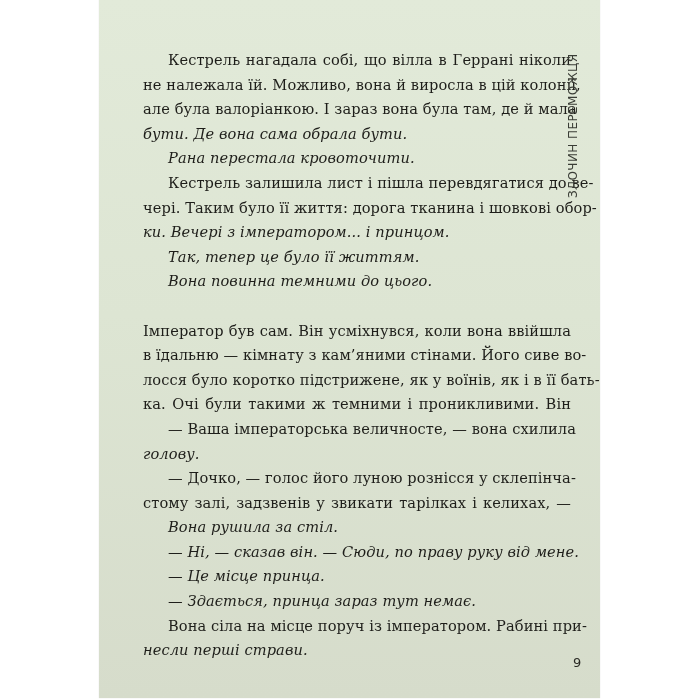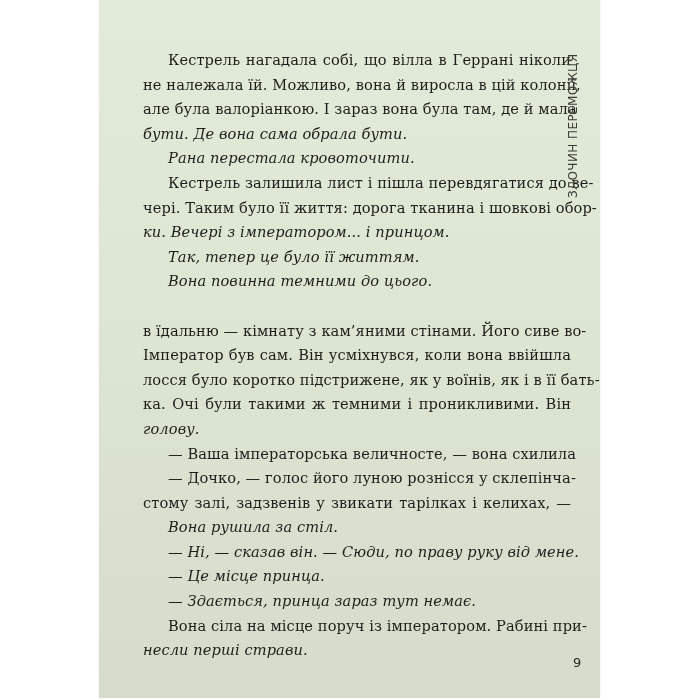--- a/index.html
+++ b/index.html
@@ -81,26 +81,26 @@
       <span class="line">не належала їй. Можливо, вона й виросла в цій колонії,</span>
       <span class="line">але була валоріанкою. І зараз вона була там, де й мала</span>
       <span class="line last">бути. Де вона сама обрала бути.</span>
       <span class="line indent last">Рана перестала кровоточити.</span>
       <span class="line indent">Кестрель залишила лист і пішла перевдягатися до ве-</span>
       <span class="line">чері. Таким було її життя: дорога тканина і шовкові обор-</span>
       <span class="line last">ки. Вечері з імператором... і принцом.</span>
       <span class="line indent last">Так, тепер це було її життям.</span>
       <span class="line indent last">Вона повинна темними до цього.</span>
       <span class="blank"></span>
+      <span class="line">Імператор був сам. Він усміхнувся, коли вона ввійшла</span>
       <span class="line">в їдальню — кімнату з кам’яними стінами. Його сиве во-</span>
-      <span class="line">Імператор був сам. Він усміхнувся, коли вона ввійшла</span>
       <span class="line">лосся було коротко підстрижене, як у воїнів, як і в її бать-</span>
       <span class="line">ка. Очі були такими ж темними і проникливими. Він</span>
+      <span class="line indent">— Ваша імператорська величносте, — вона схилила</span>
       <span class="line last">голову.</span>
-      <span class="line indent">— Ваша імператорська величносте, — вона схилила</span>
       <span class="line indent">— Дочко, — голос його луною рознісся у склепінча-</span>
       <span class="line">стому залі, задзвенів у звикати тарілках і келихах, —</span>
       <span class="line indent last">Вона рушила за стіл.</span>
       <span class="line indent last">— Ні, — сказав він. — Сюди, по праву руку від мене.</span>
       <span class="line indent last">— Це місце принца.</span>
       <span class="line indent last">— Здається, принца зараз тут немає.</span>
       <span class="line indent">Вона сіла на місце поруч із імператором. Рабині при-</span>
       <span class="line last">несли перші страви.</span>
     </div>
   <div class="running-head">ЗЛОЧИН ПЕРЕМОЖЦЯ</div>

